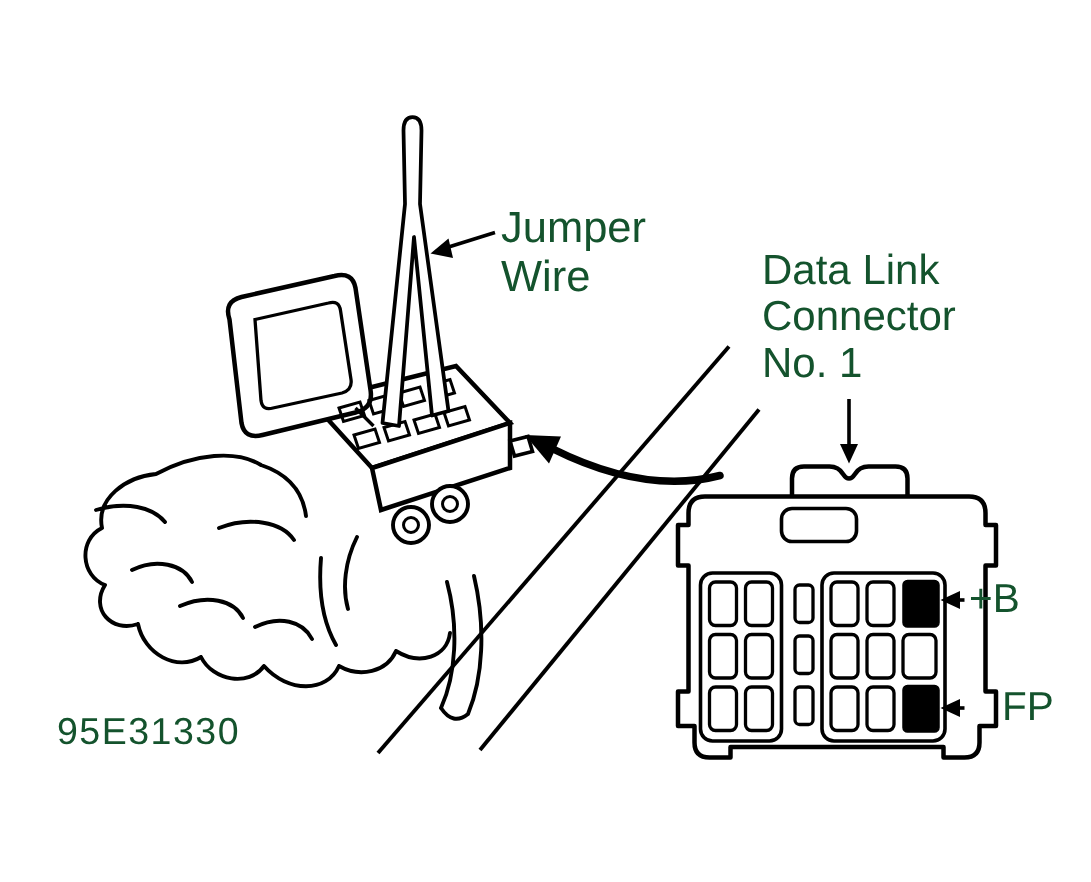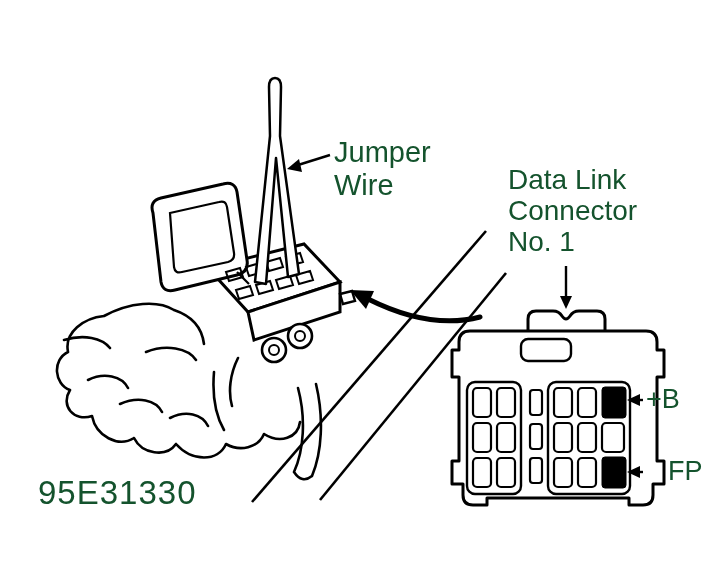--- a/index.html
+++ b/index.html
@@ -45,21 +45,21 @@
     font-size: 27px;
   }
   .lbl-pin-fp {
     left: 668px;
     top: 456px;
     font-size: 27px;
   }
   .lbl-code {
     left: 38px;
     top: 474px;
-    font-size: 33px;
+    font-size: 25px;
     letter-spacing: 1px;
   }
   .ink-line { stroke: #000; fill: none; }
   .ink-fill { stroke: #000; fill: #fff; }
 </style>
 </head>
 <body>
 
 <div class="figure-canvas">
 

